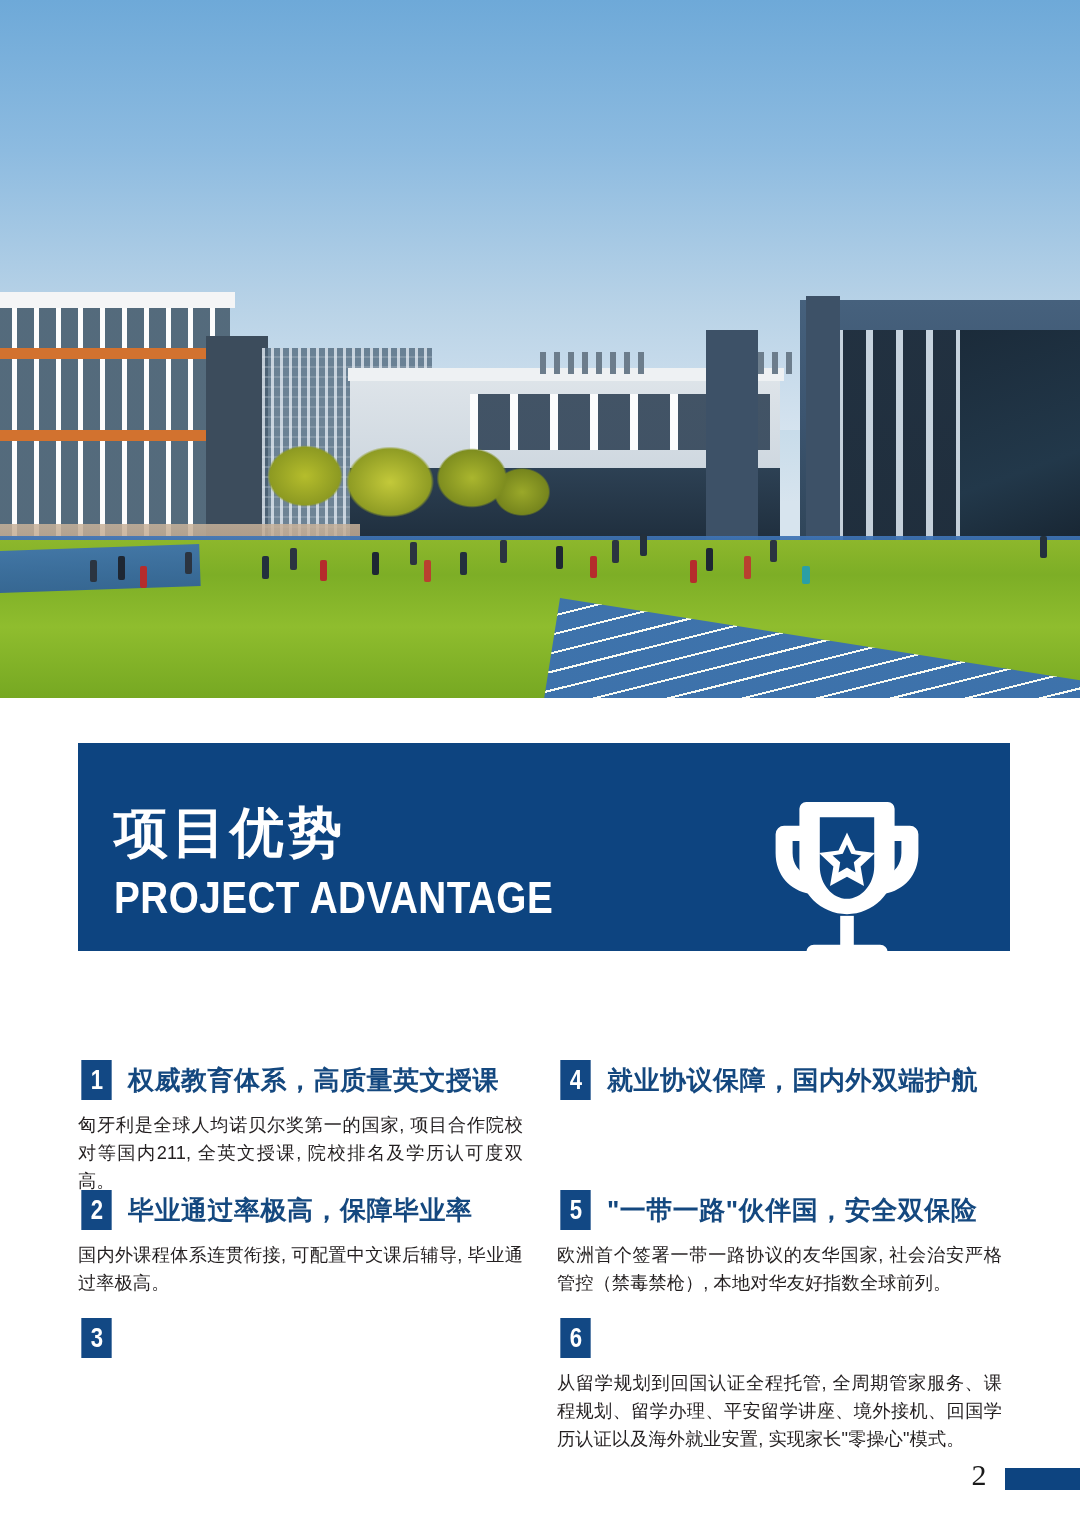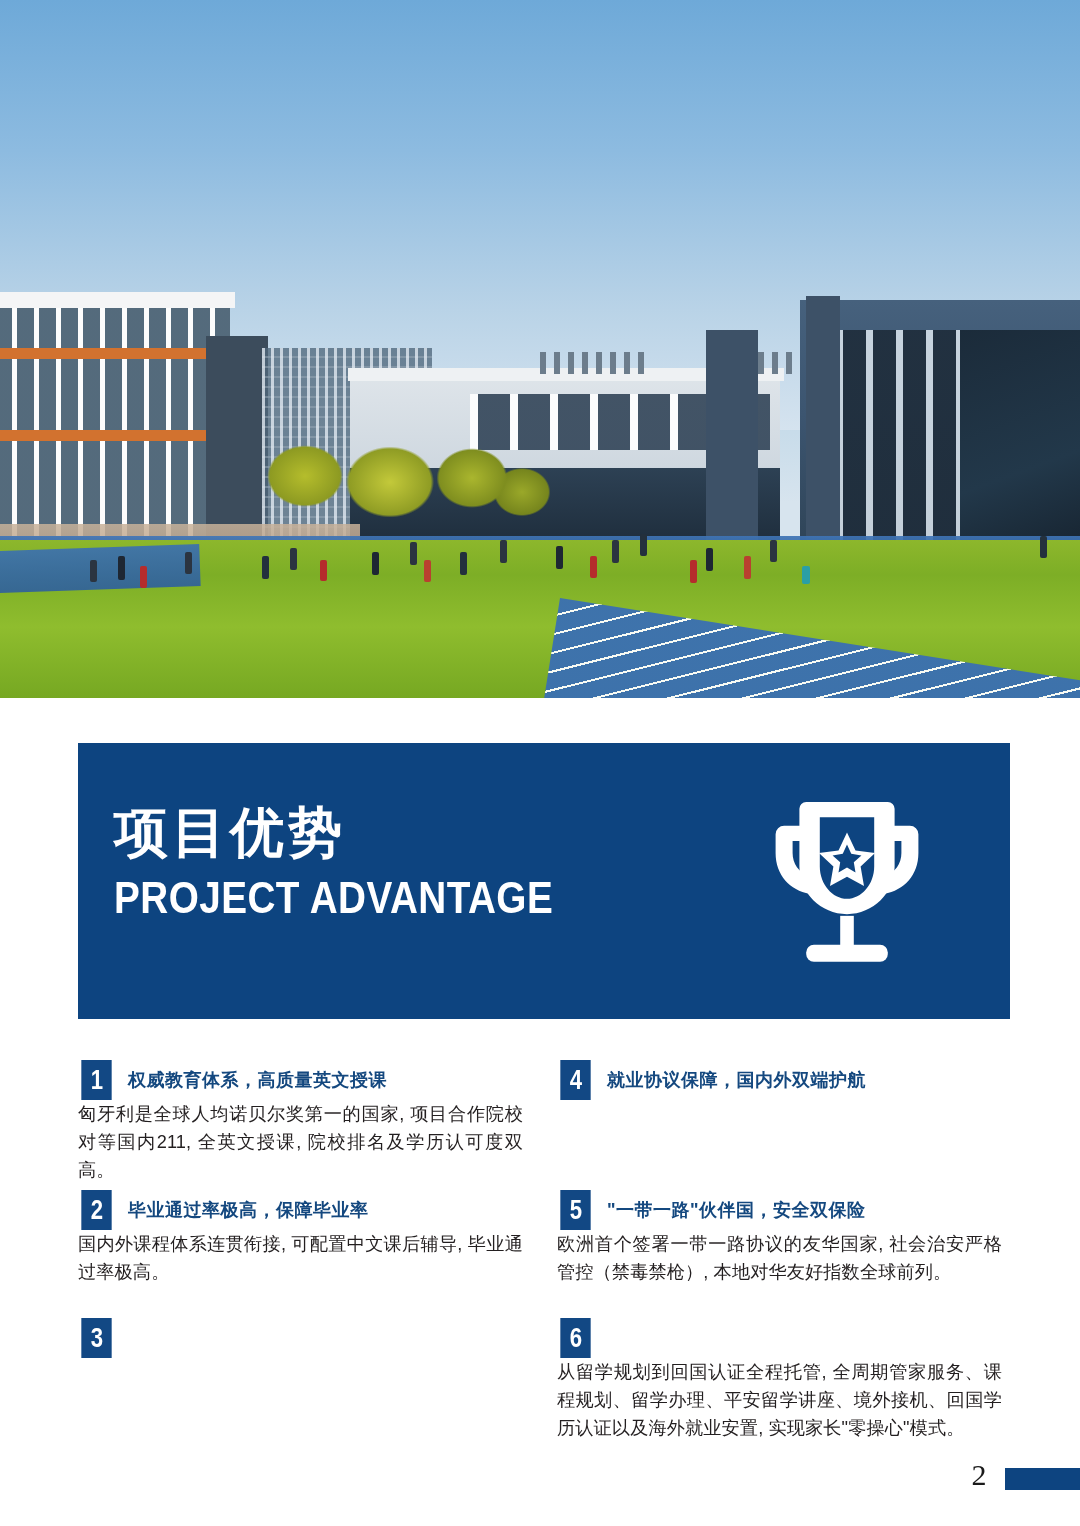--- a/index.html
+++ b/index.html
@@ -142,21 +142,21 @@
     opacity:.85;
   }
   .people { position: absolute; border-radius: 2px; }
 
   
   .banner {
     position: absolute;
     left: 78px;
     top: 743px;
     width: 932px;
-    height: 276px;
+    height: 208px;
     background: #0d4480;
   }
   .banner-title-cn {
     position: absolute;
     left: 36px;
     top: 62px;
     color: #ffffff;
     font-size: 54px;
     font-weight: 700;
     letter-spacing: 4px;
@@ -219,28 +219,29 @@
     font-weight: 700;
     line-height: 40px;
     text-align: center;
     transform: scaleX(0.82);
     transform-origin: center center;
     letter-spacing: -1px;
     font-family: "Liberation Sans", "DejaVu Sans", sans-serif;
   }
   .feat-title {
     color: #14487f;
-    font-size: 18px;
+    font-size: 26px;
     font-weight: 700;
     letter-spacing: 0.5px;
     white-space: nowrap;
     line-height: 40px;
     font-family: "Liberation Sans", "DejaVu Sans", sans-serif;
   }
   .feat-body {
+    margin-top: 11px;
     color: #231f20;
     font-size: 18.2px;
     line-height: 1.55;
     letter-spacing: 0.1px;
     text-align: justify;
     font-family: "Liberation Sans", "DejaVu Sans", sans-serif;
   }
 
   
   .page-num {

